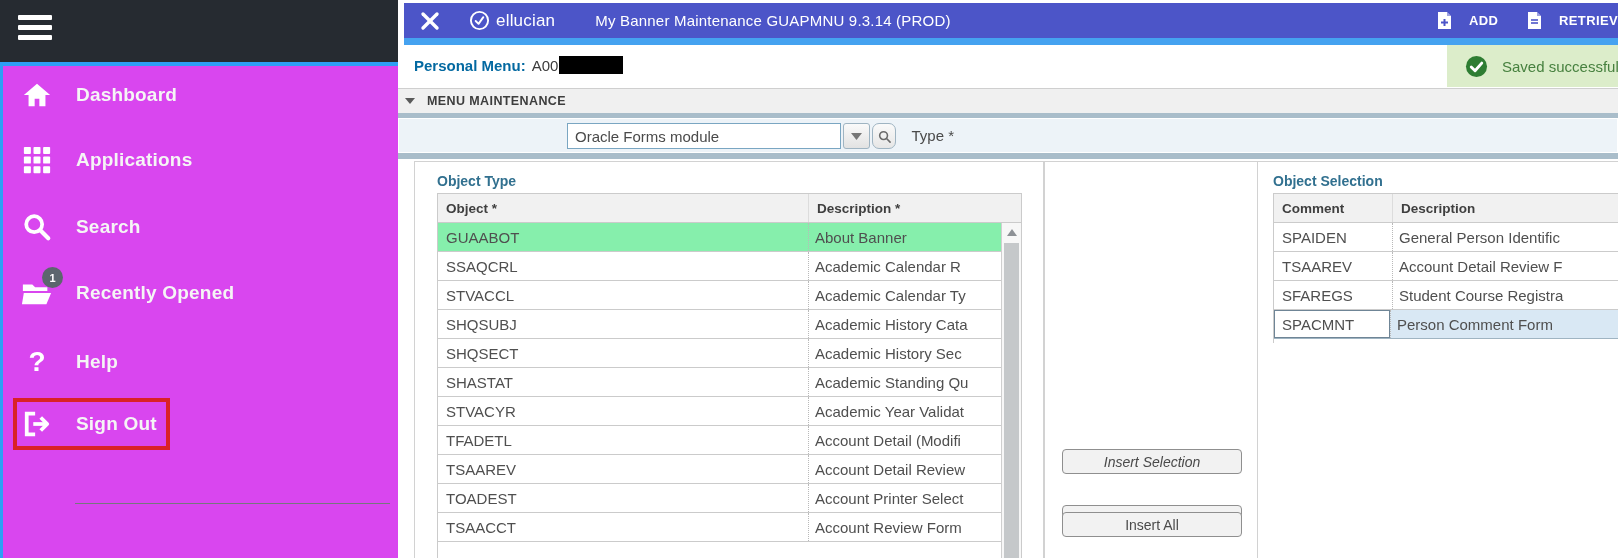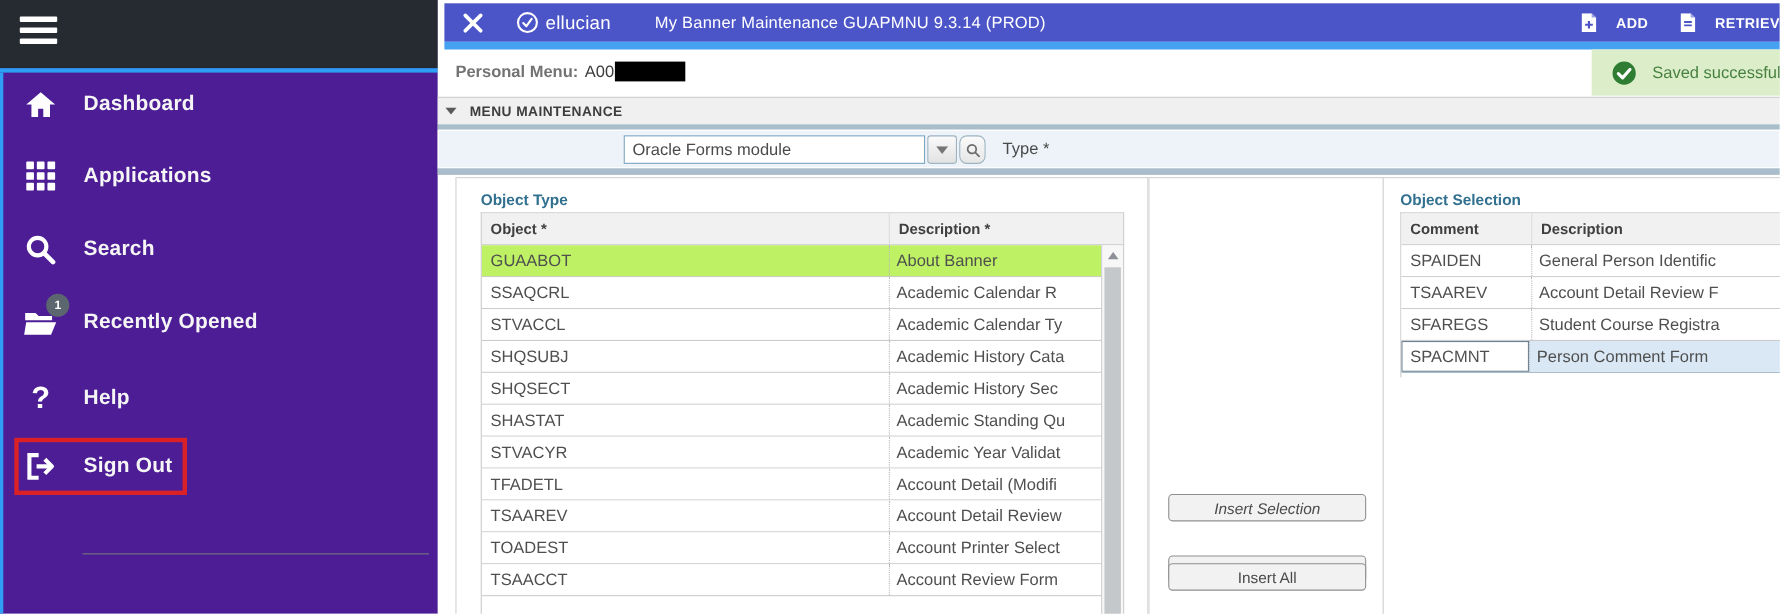--- a/index.html
+++ b/index.html
@@ -4,21 +4,21 @@
 <style>
   * { margin:0; padding:0; box-sizing:border-box; }
   html,body { width:1618px; height:558px; }
   body {
     position:relative; overflow:hidden; background:#fff;
     font-family:"Liberation Sans","DejaVu Sans",sans-serif;
     -webkit-font-smoothing:antialiased;
   }
 
   
-  .sidebar { position:absolute; left:0; top:0; width:398px; height:558px; background:#4c1d95; }
+  .sidebar { position:absolute; left:0; top:0; width:398px; height:558px; background:#d946ef; }
   .sidebar-top { position:absolute; left:0; top:0; width:100%; height:62px; background:#262b31; }
   .sidebar-accent { position:absolute; left:0; top:62px; width:100%; height:4px; background:#2e9ff5; }
   .sidebar-leftline { position:absolute; left:0; top:66px; width:3px; height:492px; background:#2e9ff5; }
   .hamburger { position:absolute; left:18px; top:15px; width:34px; height:30px; cursor:pointer; }
   .hamburger span { display:block; width:34px; height:5px; background:#fff; border-radius:1px; margin-bottom:5px; }
   .side-item { position:absolute; left:0; width:398px; height:44px; display:flex; align-items:center; color:#f5f5f5; cursor:pointer; }
   .side-item .ico { width:34px; height:34px; margin-left:20px; display:flex; align-items:center; justify-content:center; position:relative; }
   .side-item .lbl { margin-left:22px; font-size:19px; font-weight:bold; letter-spacing:.2px; }
   .badge { position:absolute; top:-9px; right:-9px; width:21px; height:21px; border-radius:50%;
            background:#5c666e; color:#fff; font-size:11px; font-weight:bold;
@@ -36,21 +36,21 @@
   .brand { display:flex; align-items:center; margin-left:28px; cursor:default; }
   .brand .brand-txt { font-size:17px; margin-left:6px; letter-spacing:.2px; }
   .bar-title { margin-left:40px; font-size:15px; letter-spacing:.2px; white-space:nowrap; }
   .bar-action { position:absolute; top:0; height:35px; display:flex; align-items:center; gap:17px;
                 font-size:13px; font-weight:bold; letter-spacing:.4px; cursor:pointer; white-space:nowrap; }
   .act-add { left:1033px; } .act-retrieve { left:1123px; }
   .topstrip { position:absolute; left:404px; top:38px; width:1214px; height:7px; background:#45a2f0; }
 
   
   .pm-row { position:absolute; left:414px; top:54px; height:22px; display:flex; align-items:center; font-size:15px; }
-  .pm-label { font-weight:bold; color:#737373; }
+  .pm-label { font-weight:bold; color:#0369a1; }
   .pm-value { margin-left:6px; color:#3c3c3c; }
   .pm-redaction { display:inline-block; width:64px; height:18px; background:#000; margin-left:1px; }
 
   
   .notif { position:absolute; left:1447px; top:45px; width:260px; height:42px; background:#dcedca;
            display:flex; align-items:center; overflow:hidden; }
   .notif .chk { margin-left:18px; flex:0 0 auto; }
   .notif .ntxt { margin-left:14px; font-size:15px; color:#47813f; white-space:nowrap; }
 
   
@@ -84,21 +84,21 @@
 
   .grid { position:absolute; top:31px; border:1px solid #cbcbcb; }
   .grid-left  { left:22px; width:585px; height:370px; overflow:hidden; }
   .grid-right { left:15px; width:356px; height:150px; border-bottom:none; border-right:none; }
   .ghead { display:flex; height:29px; background:#f1f1f1; border-bottom:1px solid #cbcbcb; }
   .gh { font-size:13.5px; font-weight:bold; color:#3f3f3f; display:flex; align-items:center; padding-left:8px; }
   .grid-left  .gh.c1 { width:370px; } .grid-left  .gh.c2 { flex:1; border-left:1px solid #dcdcdc; }
   .grid-right .gh.c1 { width:118px; } .grid-right .gh.c2 { flex:1; border-left:1px solid #dcdcdc; }
   .gbody-left { position:absolute; left:0; top:29px; right:20px; bottom:0; }
   .tr { display:flex; height:29px; border-bottom:1px solid #cbcbcb; background:#fff; }
-  .tr.selected { background:#bef264;text-align:center; }
+  .tr.selected { background:#86efac;text-align:center; }
   .td { font-size:15px; color:#4f4f4f; display:flex; align-items:center; padding-left:8px;
         white-space:nowrap; overflow:hidden; }
   .grid-left  .td.obj  { width:370px; flex:0 0 auto; }
   .grid-right .td.obj  { width:118px; flex:0 0 auto; }
   .td.desc { flex:1; border-left:1px dotted #b9b9b9; padding-left:6px; }
   .tr .cell-input { width:116px; height:28px; border:1px solid #6f8596; background:#fff; font-size:15px;
         color:#4f4f4f; padding-left:7px; font-family:inherit; outline:none; flex:0 0 auto; }
   .tr.editing { border-bottom:1px solid #9fb4c2; }
   .tr.editing .td.desc { background:#d9e8f4; }
 

